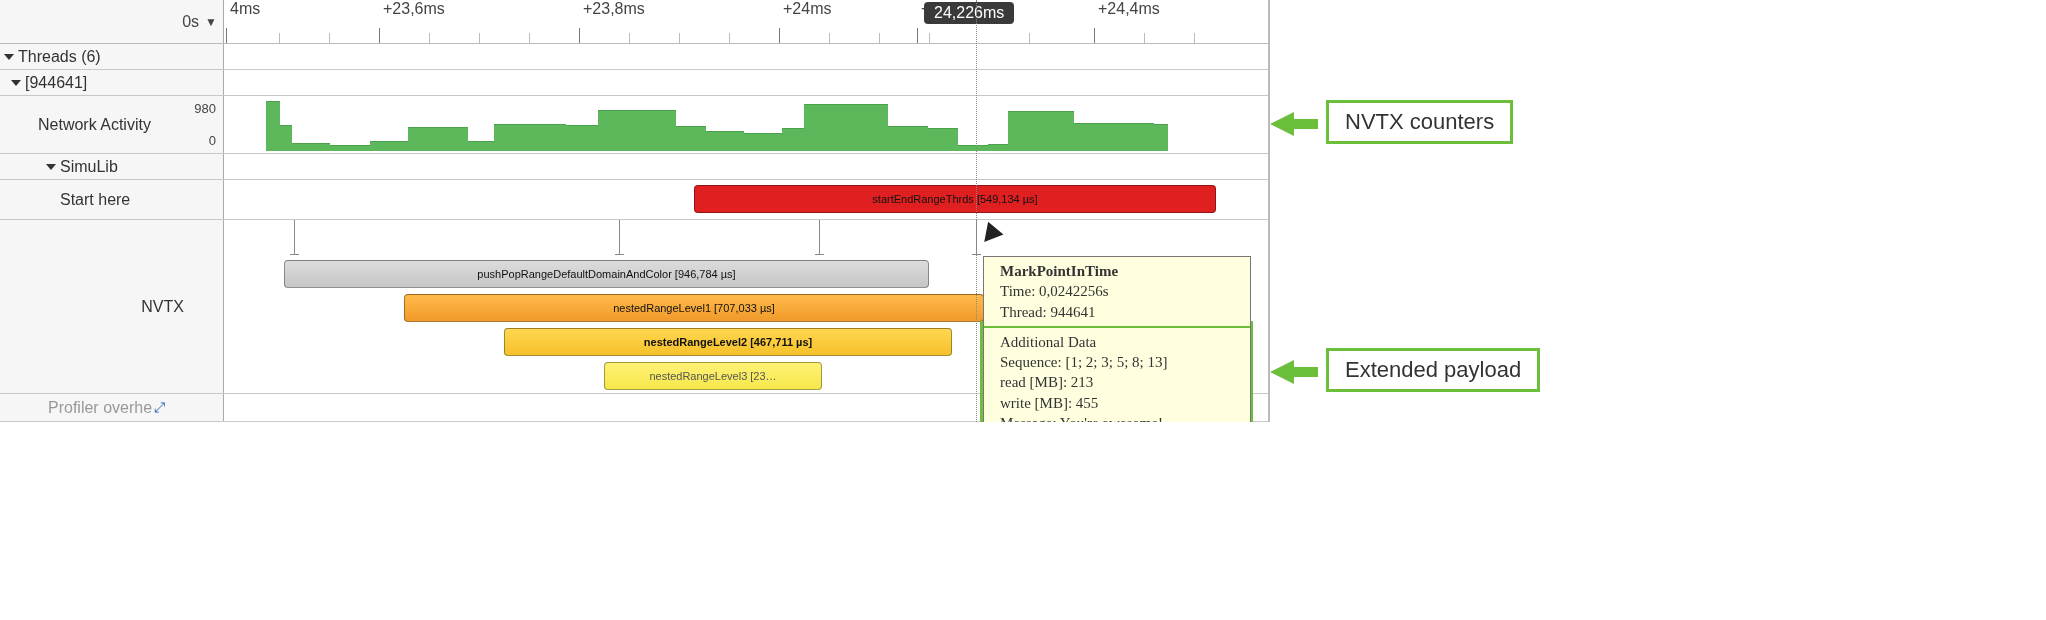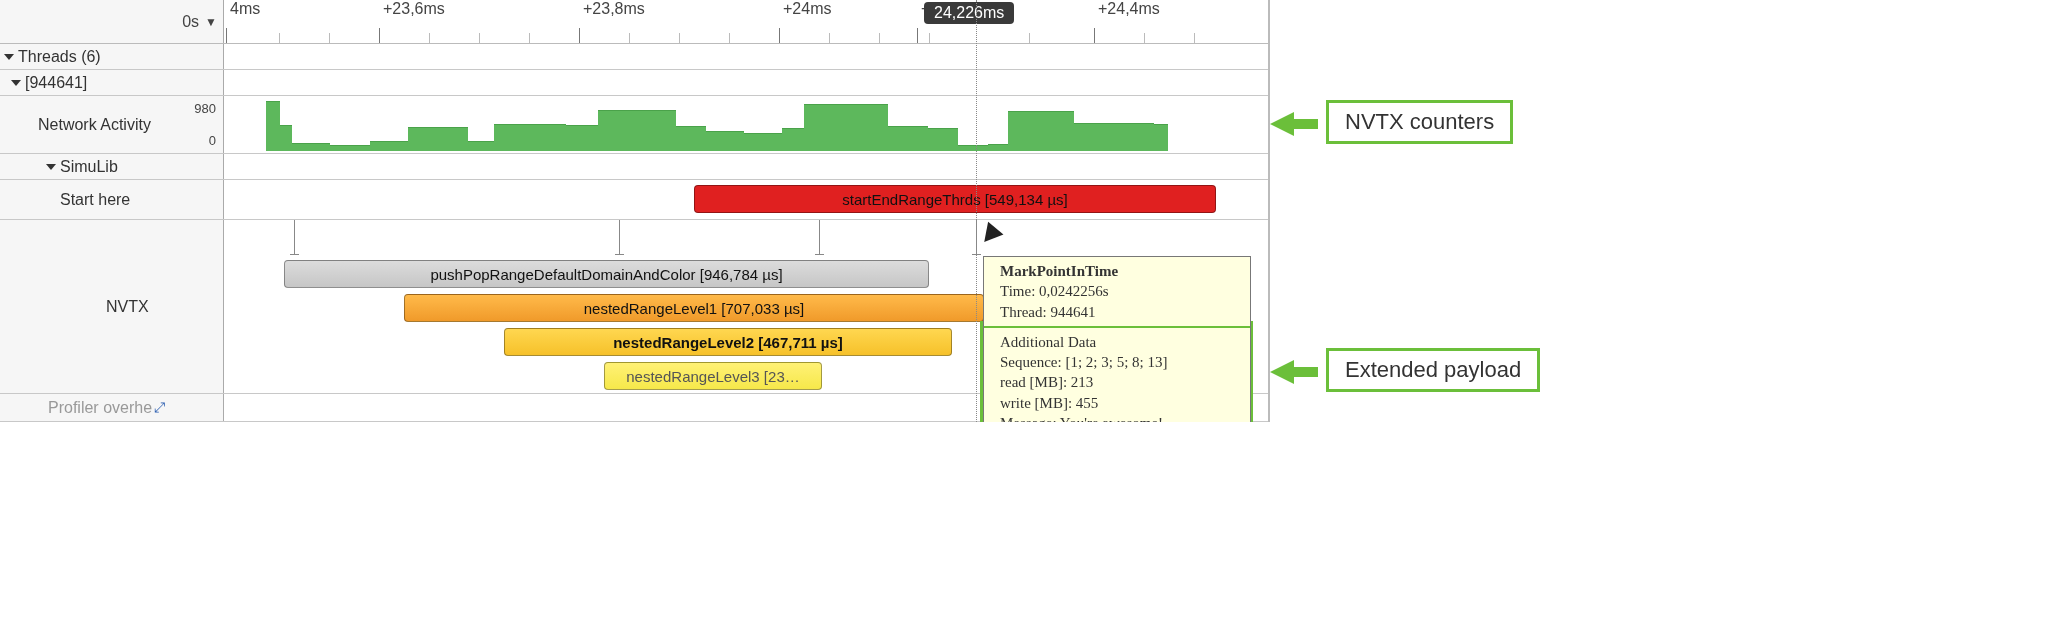--- a/index.html
+++ b/index.html
@@ -42,32 +42,32 @@
 
   
   .net-side { justify-content: space-between; align-items: stretch; }
   .net-side .lbl { display: flex; align-items: center; padding-left: 32px; }
   .net-yaxis { display: flex; flex-direction: column; justify-content: space-between; font-size: 13px; color: #444; padding: 1px 3px 1px 0; text-align: right; }
 
   .net-chart { position: relative; width: 100%; height: 100%; }
   .bar { position: absolute; bottom: 2px; background: #5db85c; border-top: 1px solid #4aa24a; }
 
   
-  .span { position: absolute; border-radius: 4px; display: flex; align-items: center; justify-content: center; font-size: 15px; white-space: nowrap; overflow: hidden; border: 1px solid rgba(0,0,0,.35); }
+  .span { position: absolute; border-radius: 4px; display: flex; align-items: center; justify-content: center; font-size: 11px; white-space: nowrap; overflow: hidden; border: 1px solid rgba(0,0,0,.35); }
   .span.red { background: #e02020; color: #111; }
   .span.gray { background: linear-gradient(#dcdcdc,#c6c6c6); color: #111; }
   .span.orange { background: linear-gradient(#ffba4a,#f09a2a); color: #111; }
   .span.amber { background: linear-gradient(#ffd750,#f6c12a); color: #111; font-weight: bold; }
   .span.yellow { background: linear-gradient(#fff176,#f6e84a); color: #555; }
 
   .vmark { position: absolute; top: 0; width: 1px; height: 34px; background: #888; }
   .vmark::after { content:""; position:absolute; left:-4px; bottom:-1px; width:9px; height:1px; background:#888; }
 
   
-  .row-nvtx .side { align-items: center; padding-left: 106px; }
+  .row-nvtx .side { align-items: center; padding-left: 106px; justify-content: center; }
 
   
   .expand-icon { color: #2a5db0; margin-left: 2px; font-size: 14px; }
 
   
   .tooltip { position: absolute; top: 256px; left: calc(224px + 759px); width: 268px; background: #ffffe0; border: 1px solid #777; font-size: 15px; line-height: 1.35; z-index: 30; }
   .tooltip .sec { padding: 4px 16px; font-family: Liberation Serif, serif; }
   .tooltip .divider { border-top: 2px solid #6bbf3a; margin: 0; }
   .tooltip-cursor { position:absolute; left: calc(224px + 756px); top: 226px; width: 0; height: 0; border-left: 10px solid transparent; border-right: 10px solid transparent; border-bottom: 0; border-top: 18px solid #222; transform: rotate(40deg); z-index:31; }
   .tooltip-outline { position: absolute; top: 321px; left: calc(224px + 756px); width: 273px; height: 108px; border: 3px solid #6bbf3a; z-index: 29; }

